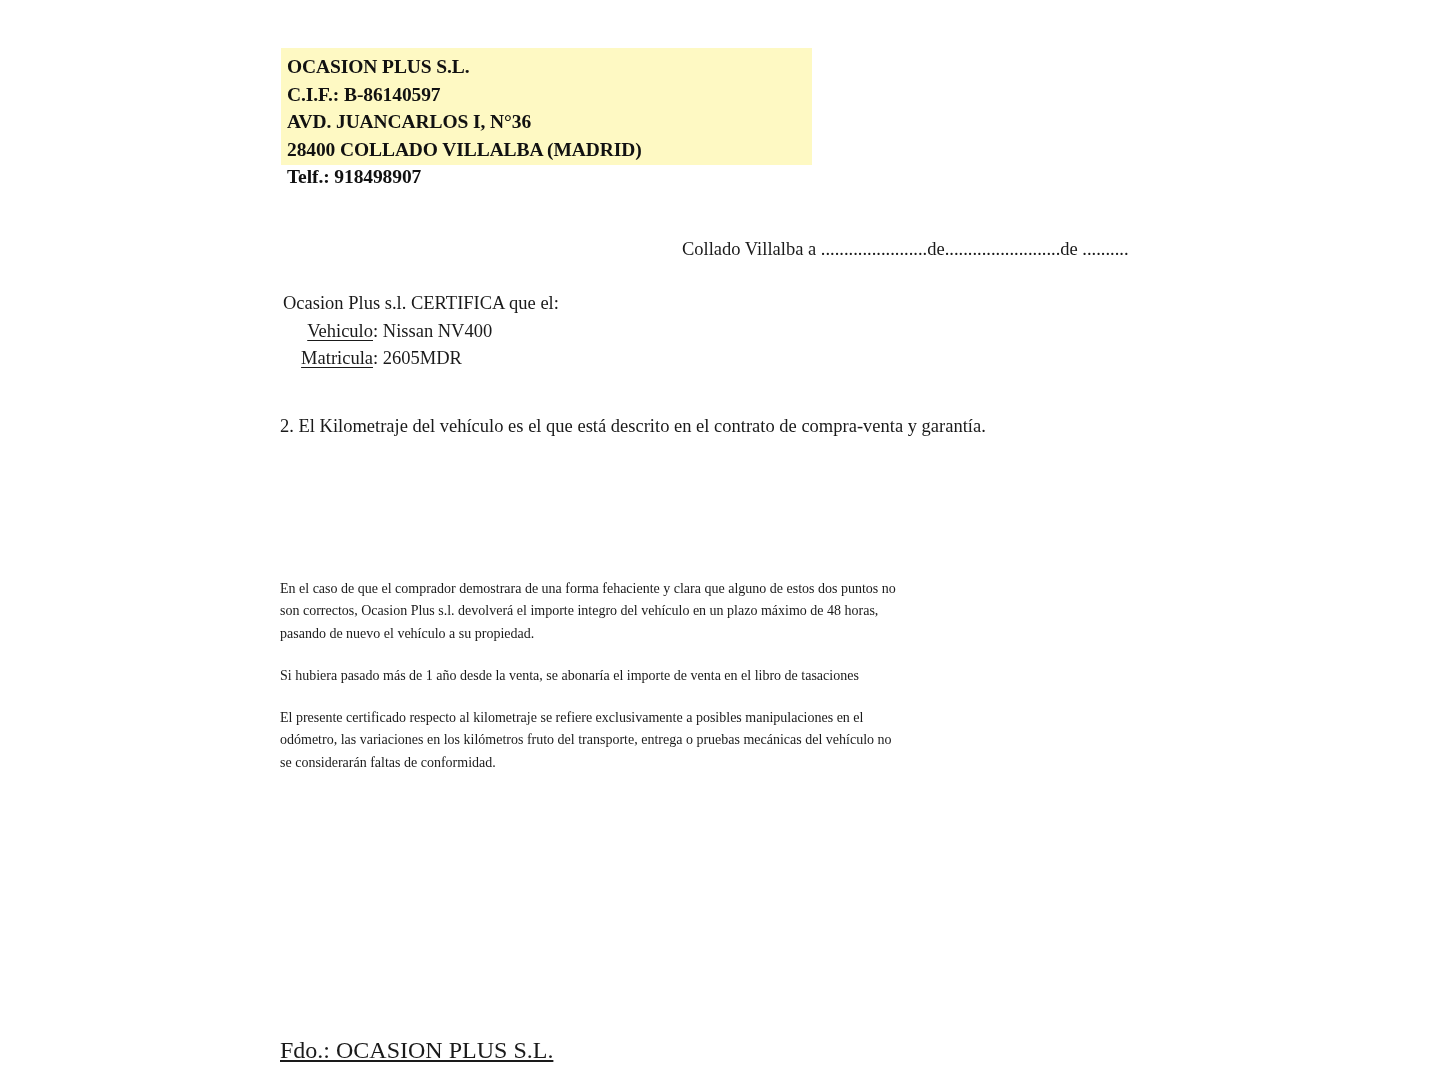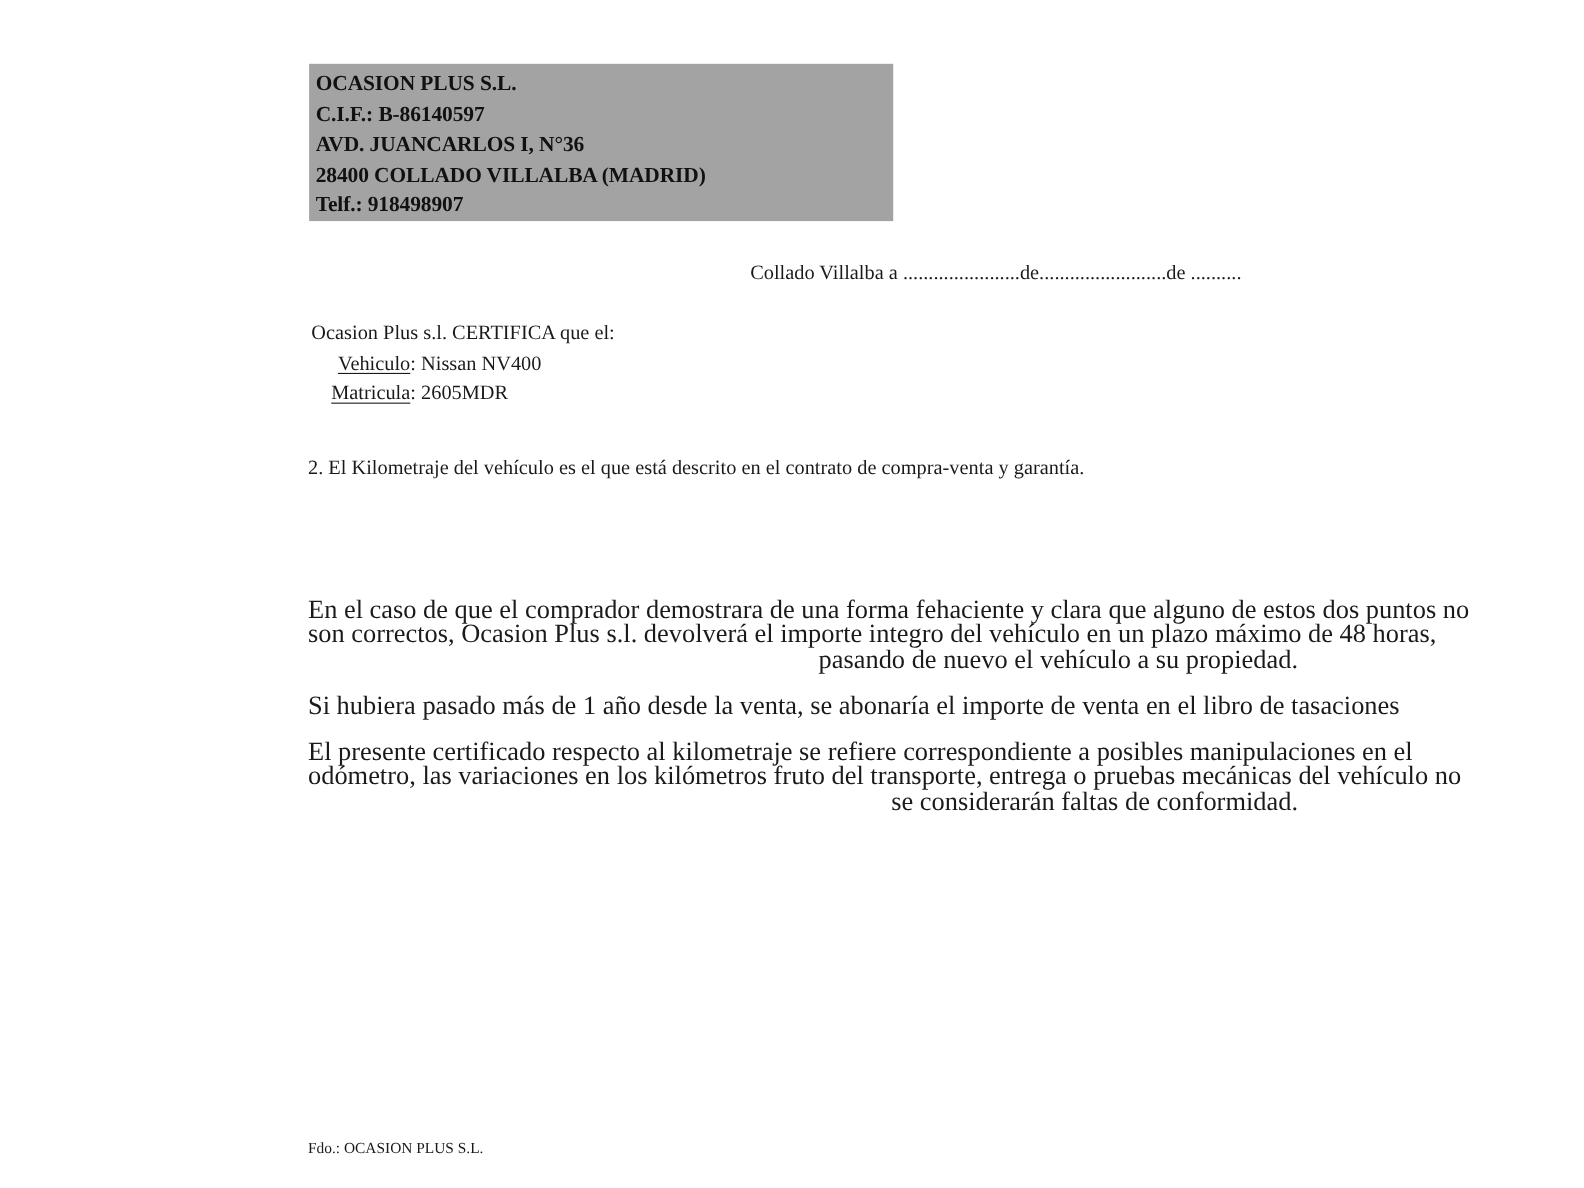--- a/index.html
+++ b/index.html
@@ -18,24 +18,24 @@
     .page {
       position: absolute;
       left: 0;
       top: 0;
       width: 1440px;
       height: 1080px;
     }
     .header-box {
       position: absolute;
       left: 281px;
-      top: 58px;
+      top: 48px;
       width: 531px;
-      height: 143px;
-      background: #a3a3a3;
+      height: 117px;
+      background: #fef9c3;
       box-sizing: border-box;
       padding: 5px 0 0 6px;
     }
     .header-line {
       font-weight: bold;
       font-size: 19.5px;
       line-height: 27.6px;
       color: #111111;
       white-space: nowrap;
       letter-spacing: -0.1px;
@@ -72,39 +72,39 @@
       font-size: 18.5px;
     }
     .point {
       margin: 0 0 22px 0;
       line-height: 24px;
       white-space: nowrap;
     }
     .paragraphs {
       position: absolute;
       left: 280px;
-      top: 544px;
+      top: 578px;
       width: 900px;
-      font-size: 24px;
-      text-align: right;
+      font-size: 14px;
     }
     .para {
       margin: 0 0 20px 0;
       line-height: 22.3px;
     }
     .para-line {
       display: block;
       white-space: nowrap;
     }
     .signature {
       position: absolute;
       left: 280px;
       top: 1037px;
-      font-size: 14px;
+      font-size: 24px;
       white-space: nowrap;
+      text-decoration: underline;
     }
   </style>
 </head>
 <body>
 
 <div class="page">
 
   <div class="header-box">
     <div class="header-line">OCASION PLUS S.L.</div>
     <div class="header-line">C.I.F.: B-86140597</div>
@@ -134,21 +134,21 @@
   <div class="paragraphs">
     <p class="para">
       <span class="para-line">En el caso de que el comprador demostrara de una forma fehaciente y clara que alguno de estos dos puntos no</span>
       <span class="para-line">son correctos, Ocasion Plus s.l. devolverá el importe integro del vehículo en un plazo máximo de 48 horas,</span>
       <span class="para-line">pasando de nuevo el vehículo a su propiedad.</span>
     </p>
     <p class="para">
       <span class="para-line">Si hubiera pasado más de 1 año desde la venta, se abonaría el importe de venta en el libro de tasaciones</span>
     </p>
     <p class="para">
-      <span class="para-line">El presente certificado respecto al kilometraje se refiere correspondiente a posibles manipulaciones en el</span>
+      <span class="para-line">El presente certificado respecto al kilometraje se refiere exclusivamente a posibles manipulaciones en el</span>
       <span class="para-line">odómetro, las variaciones en los kilómetros fruto del transporte, entrega o pruebas mecánicas del vehículo no</span>
       <span class="para-line">se considerarán faltas de conformidad.</span>
     </p>
   </div>
 
   <div class="signature">Fdo.: OCASION PLUS S.L.</div>
 
 </div>
 
 </body></html>

